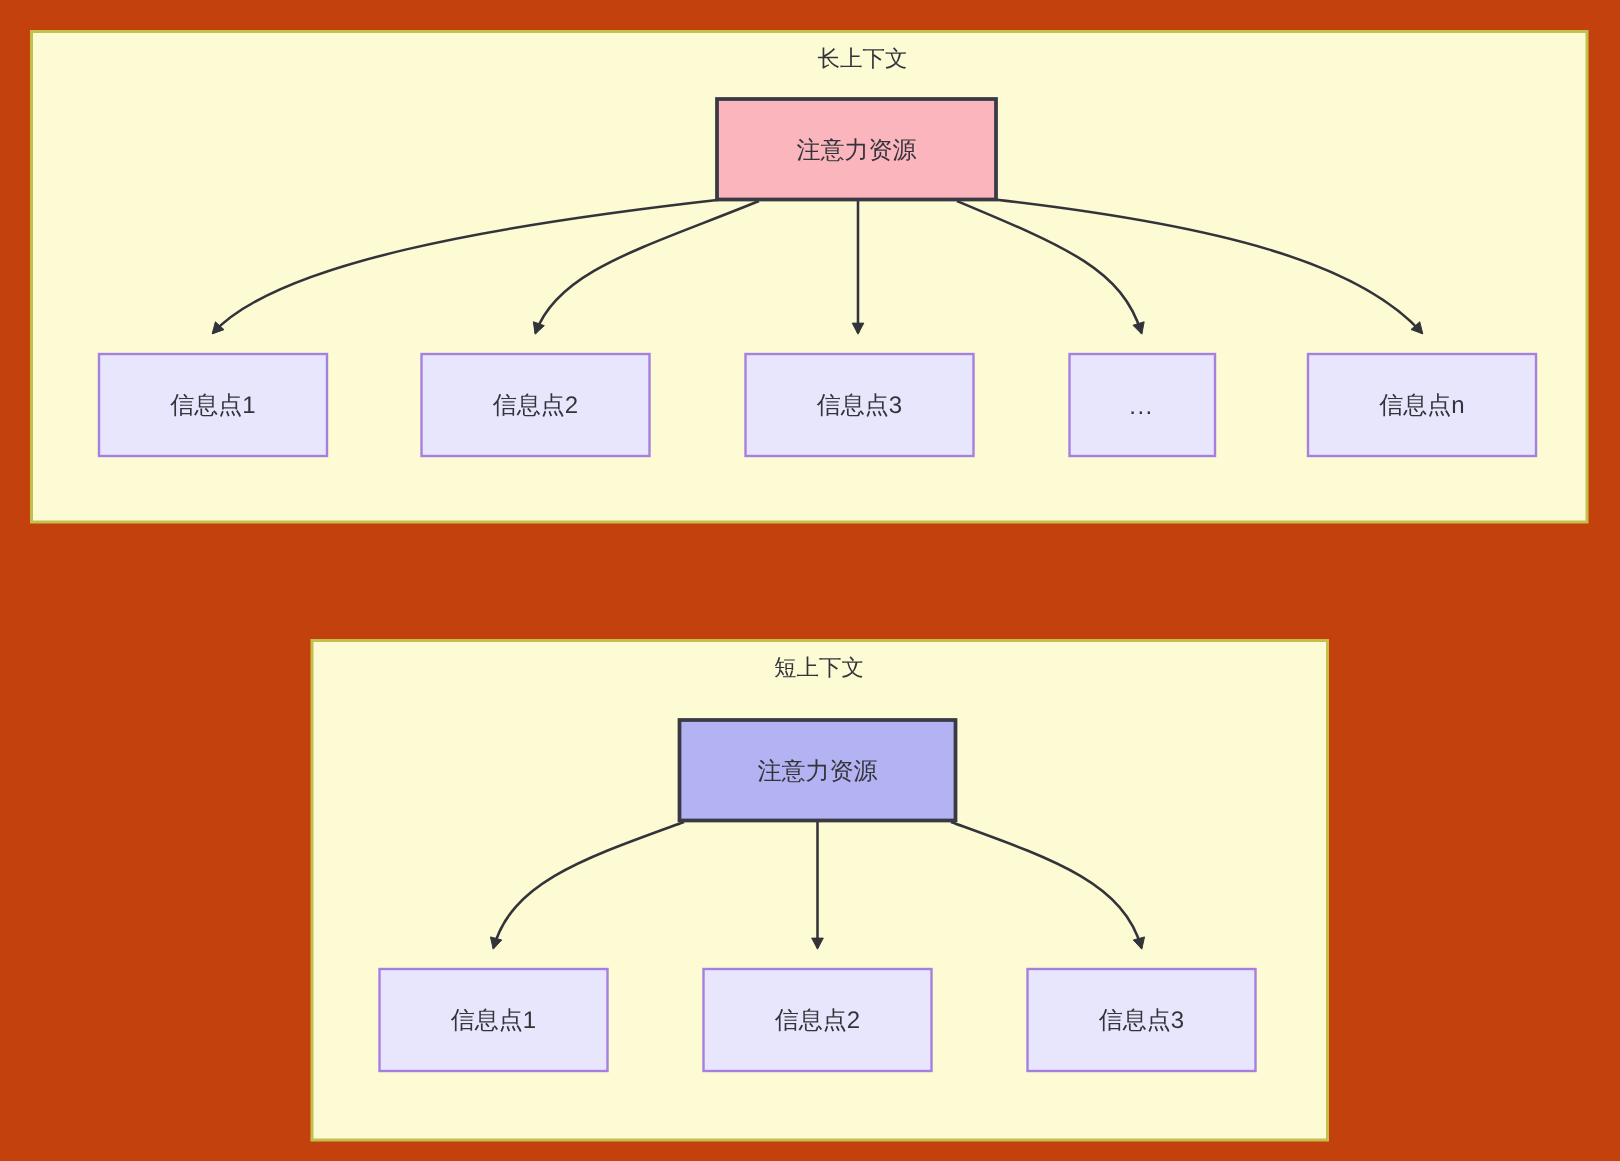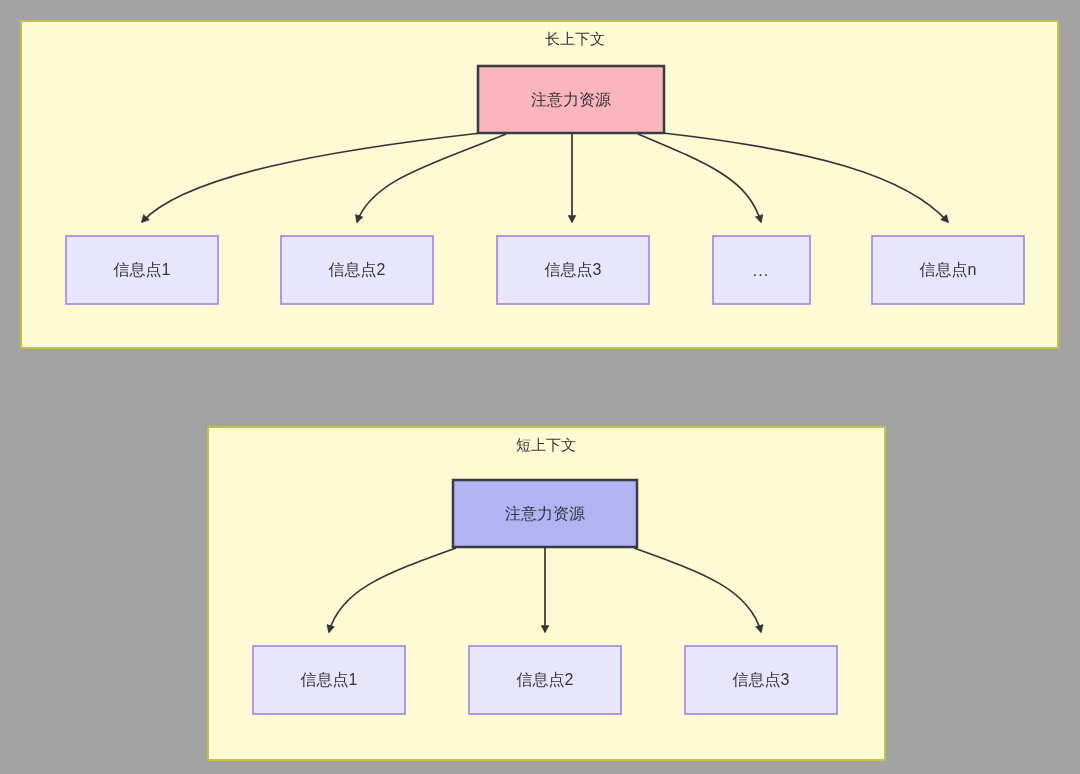--- a/index.html
+++ b/index.html
@@ -4,21 +4,21 @@
 <style>
   html, body {
     margin: 0;
     padding: 0;
     background: #ffffff;
   }
   #stage {
     position: relative;
     width: 1080px;
     height: 774px;
-    background: #a3a3a3;
+    background: #c2410c;
     font-family: "Liberation Sans", "DejaVu Sans", sans-serif;
     overflow: hidden;
   }
   svg#diagram {
     position: absolute;
     left: 0;
     top: 0;
     width: 1080px;
     height: 774px;
   }

